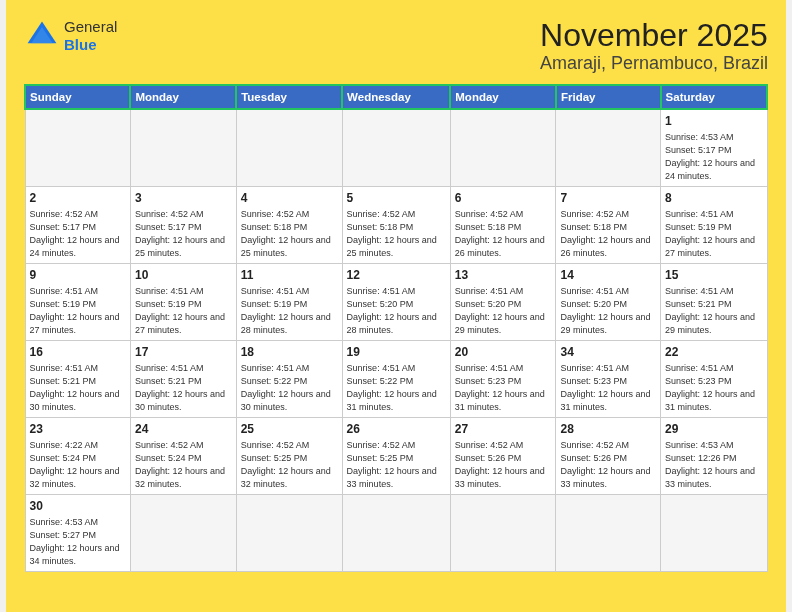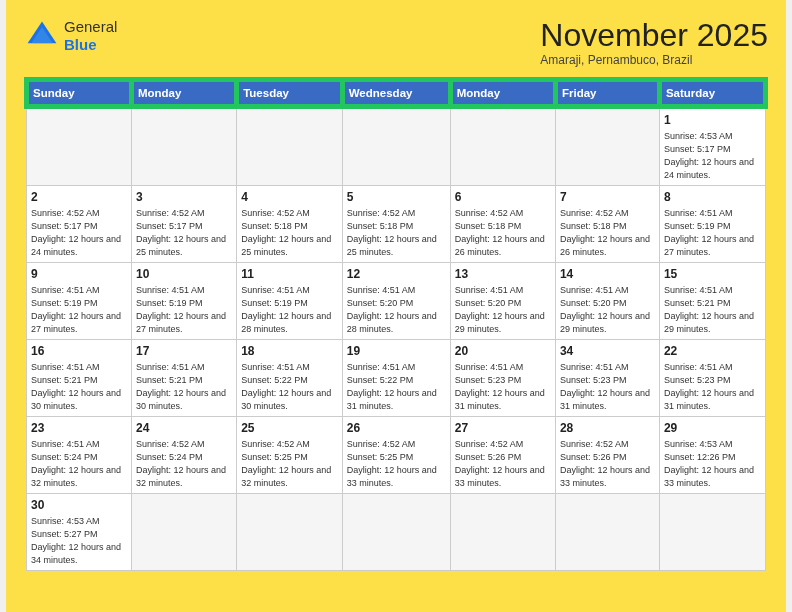--- a/index.html
+++ b/index.html
@@ -34,45 +34,45 @@
       color: #333;
       line-height: 1.2;
     }
     .logo-text .general { display: block; }
     .logo-text .blue { display: block; color: #1a73e8; font-weight: bold; }
     .logo-icon {
       width: 36px;
       height: 36px;
     }
     .title-block {
-      text-align: left;
+      text-align: center;
     }
     .month-title {
       font-size: 32px;
       font-weight: normal;
       color: #222;
       line-height: 1.1;
     }
     .location {
-      font-size: 12px;
+      font-size: 18px;
       color: #444;
     }
     .calendar {
       width: 100%;
       border-collapse: collapse;
       border: 1px solid #bbb;
     }
     .calendar thead tr th {
       background: #3a6bc4;
       color: white;
       font-size: 11.5px;
       font-weight: bold;
       padding: 5px 4px;
       text-align: left;
-      border: 5px solid #22c55e;
+      border: 2px solid #22c55e;
     }
     .calendar tbody tr td {
       vertical-align: top;
       border: 1px solid #ccc;
       padding: 3px 4px;
       width: 113px;
       min-height: 70px;
       background: white;
       font-size: 9.2px;
       color: #333;
@@ -270,21 +270,21 @@
           <td>
             <span class="day-number">22</span>
             <div class="day-info">Sunrise: 4:51 AM
 Sunset: 5:23 PM
 Daylight: 12 hours and 31 minutes.</div>
           </td>
         </tr>
         <tr>
           <td>
             <span class="day-number">23</span>
-            <div class="day-info">Sunrise: 4:51 AM
+            <div class="day-info">Sunrise: 4:22 AM
 Sunset: 5:24 PM
 Daylight: 12 hours and 32 minutes.</div>
           </td>
           <td>
             <span class="day-number">24</span>
             <div class="day-info">Sunrise: 4:52 AM
 Sunset: 5:24 PM
 Daylight: 12 hours and 32 minutes.</div>
           </td>
           <td>

